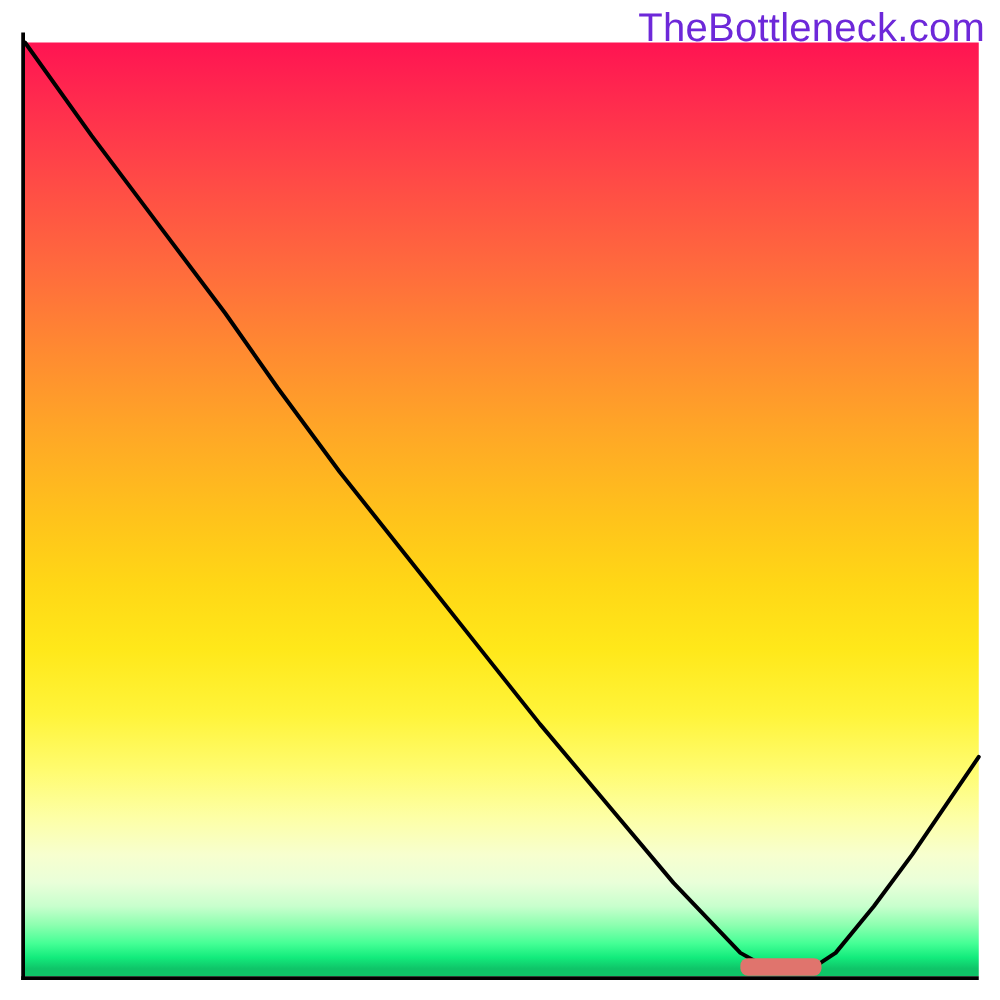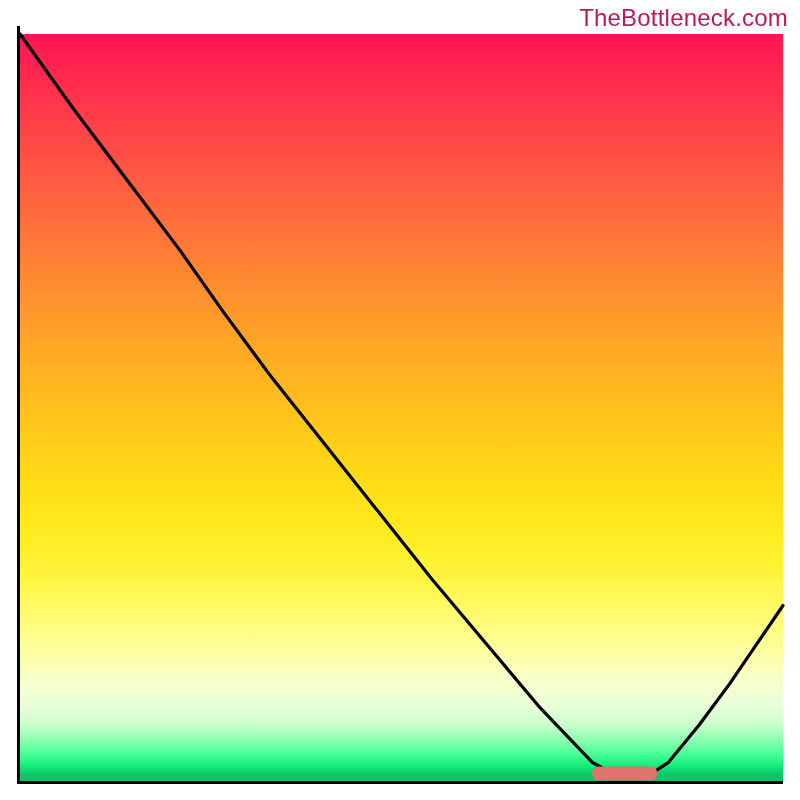--- a/index.html
+++ b/index.html
@@ -13,22 +13,22 @@
   }
   .stage {
     position: relative;
     width: 800px;
     height: 800px;
   }
   .watermark {
     position: absolute;
     top: 4px;
     right: 12px;
-    color: #be185d;
-    font-size: 24px;
+    color: #6d28d9;
+    font-size: 32px;
     font-weight: 400;
     letter-spacing: 0.2px;
     z-index: 20;
   }
   
   .plot-frame {
     position: absolute;
     left: 17px;
     top: 26px;
     width: 766px;

